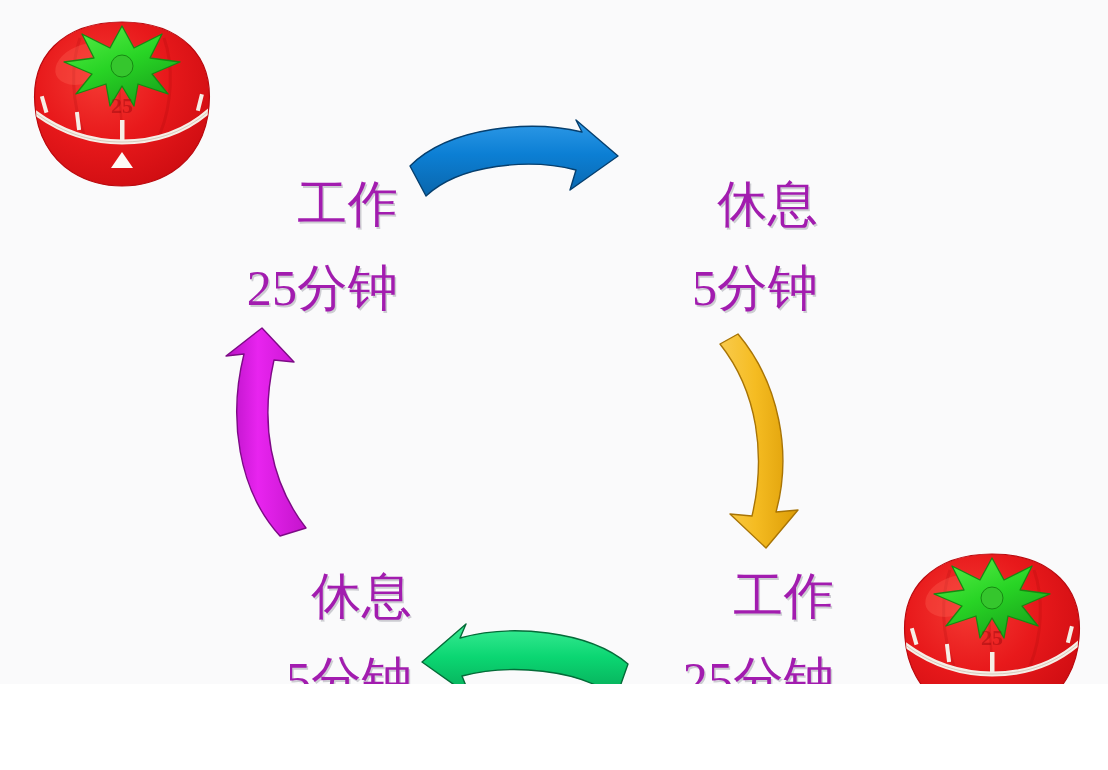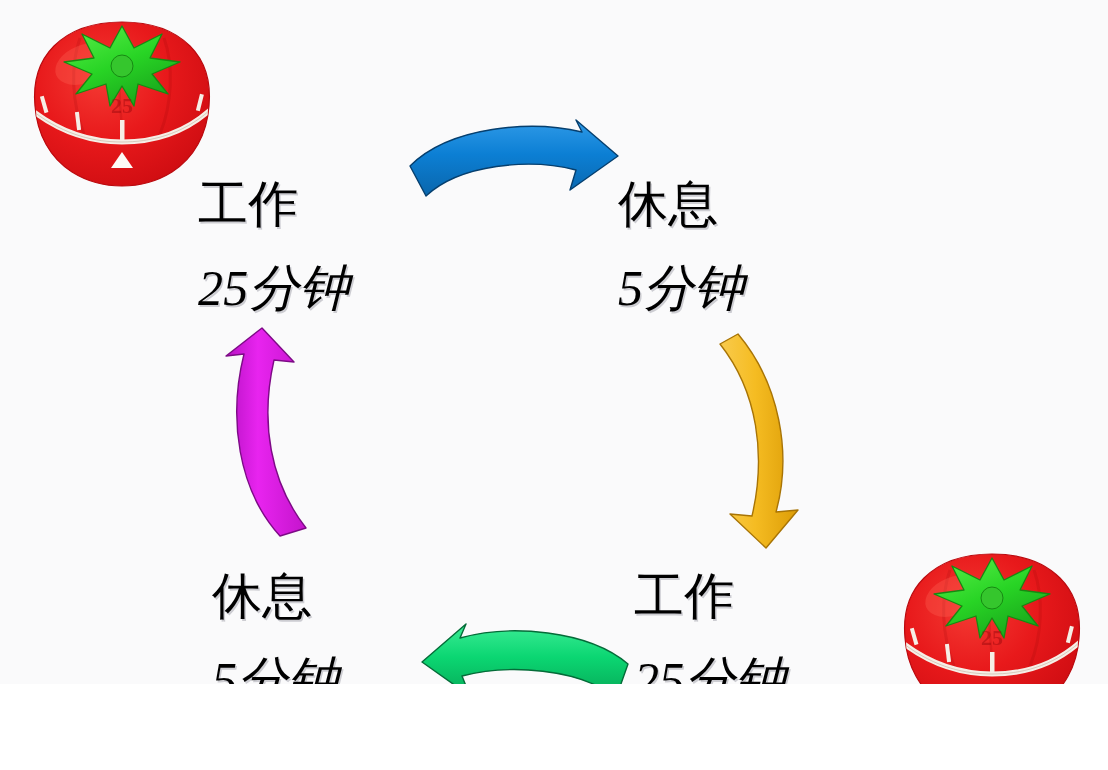--- a/index.html
+++ b/index.html
@@ -13,30 +13,30 @@
     width: 1108px;
     height: 684px;
     background: #fafafb;
     overflow: hidden;
     font-family: "Liberation Serif", "DejaVu Serif", serif;
   }
 
   
   .node-label {
     position: absolute;
-    text-align: left;
-    color: #000000;
+    text-align: right;
+    color: #a21caf;
     font-family: "Liberation Serif", "DejaVu Serif", serif;
     line-height: 1.52;
     white-space: nowrap;
     text-shadow: 1.5px 1.5px 0.5px rgba(120,120,135,0.35);
     letter-spacing: 0.02em;
   }
   .node-label .l1 { display: block; font-size: 50px; }
-  .node-label .l2 { display: block; font-size: 50px; margin-top: 8px; font-style: italic; }
+  .node-label .l2 { display: block; font-size: 50px; margin-top: 8px; }
 
   #label-work-top    { left: 198px; top: 166px; width: 200px; }
   #label-rest-right  { left: 618px; top: 166px; width: 200px; }
   #label-rest-bottom { left: 212px; top: 558px; width: 200px; }
   #label-work-bottom { left: 634px; top: 558px; width: 200px; }
 
   
   .tomato {
     position: absolute;
     width: 200px;

